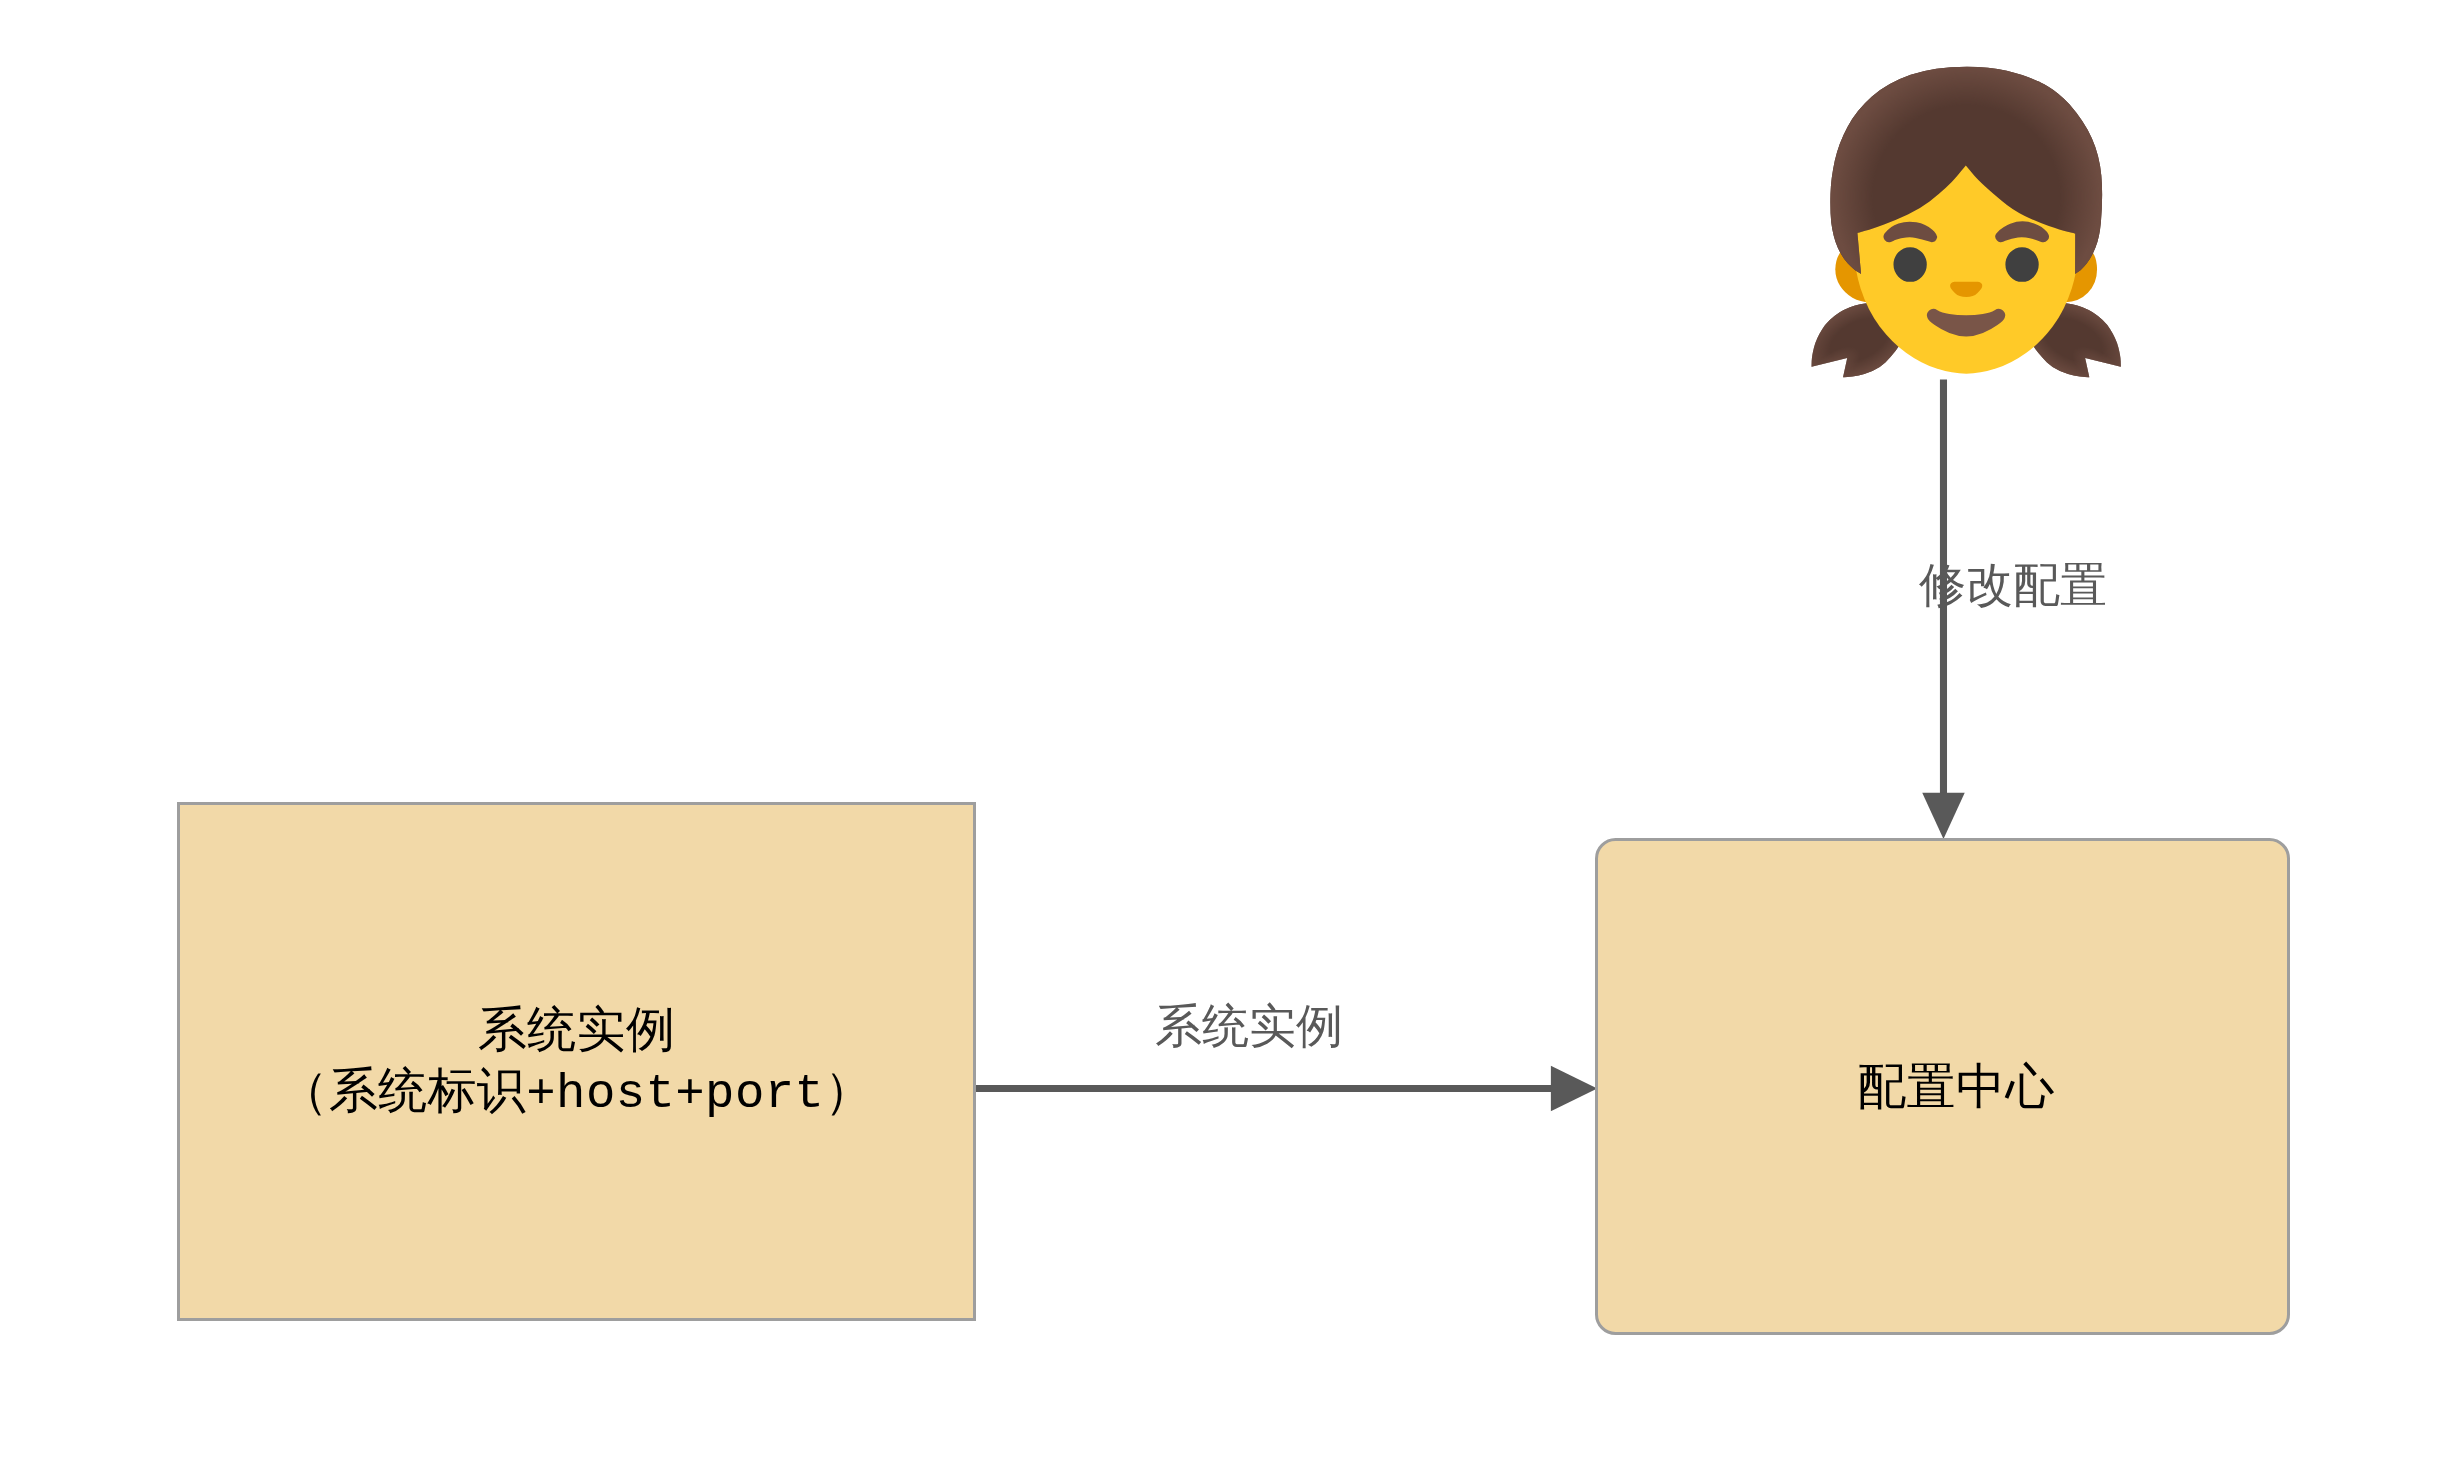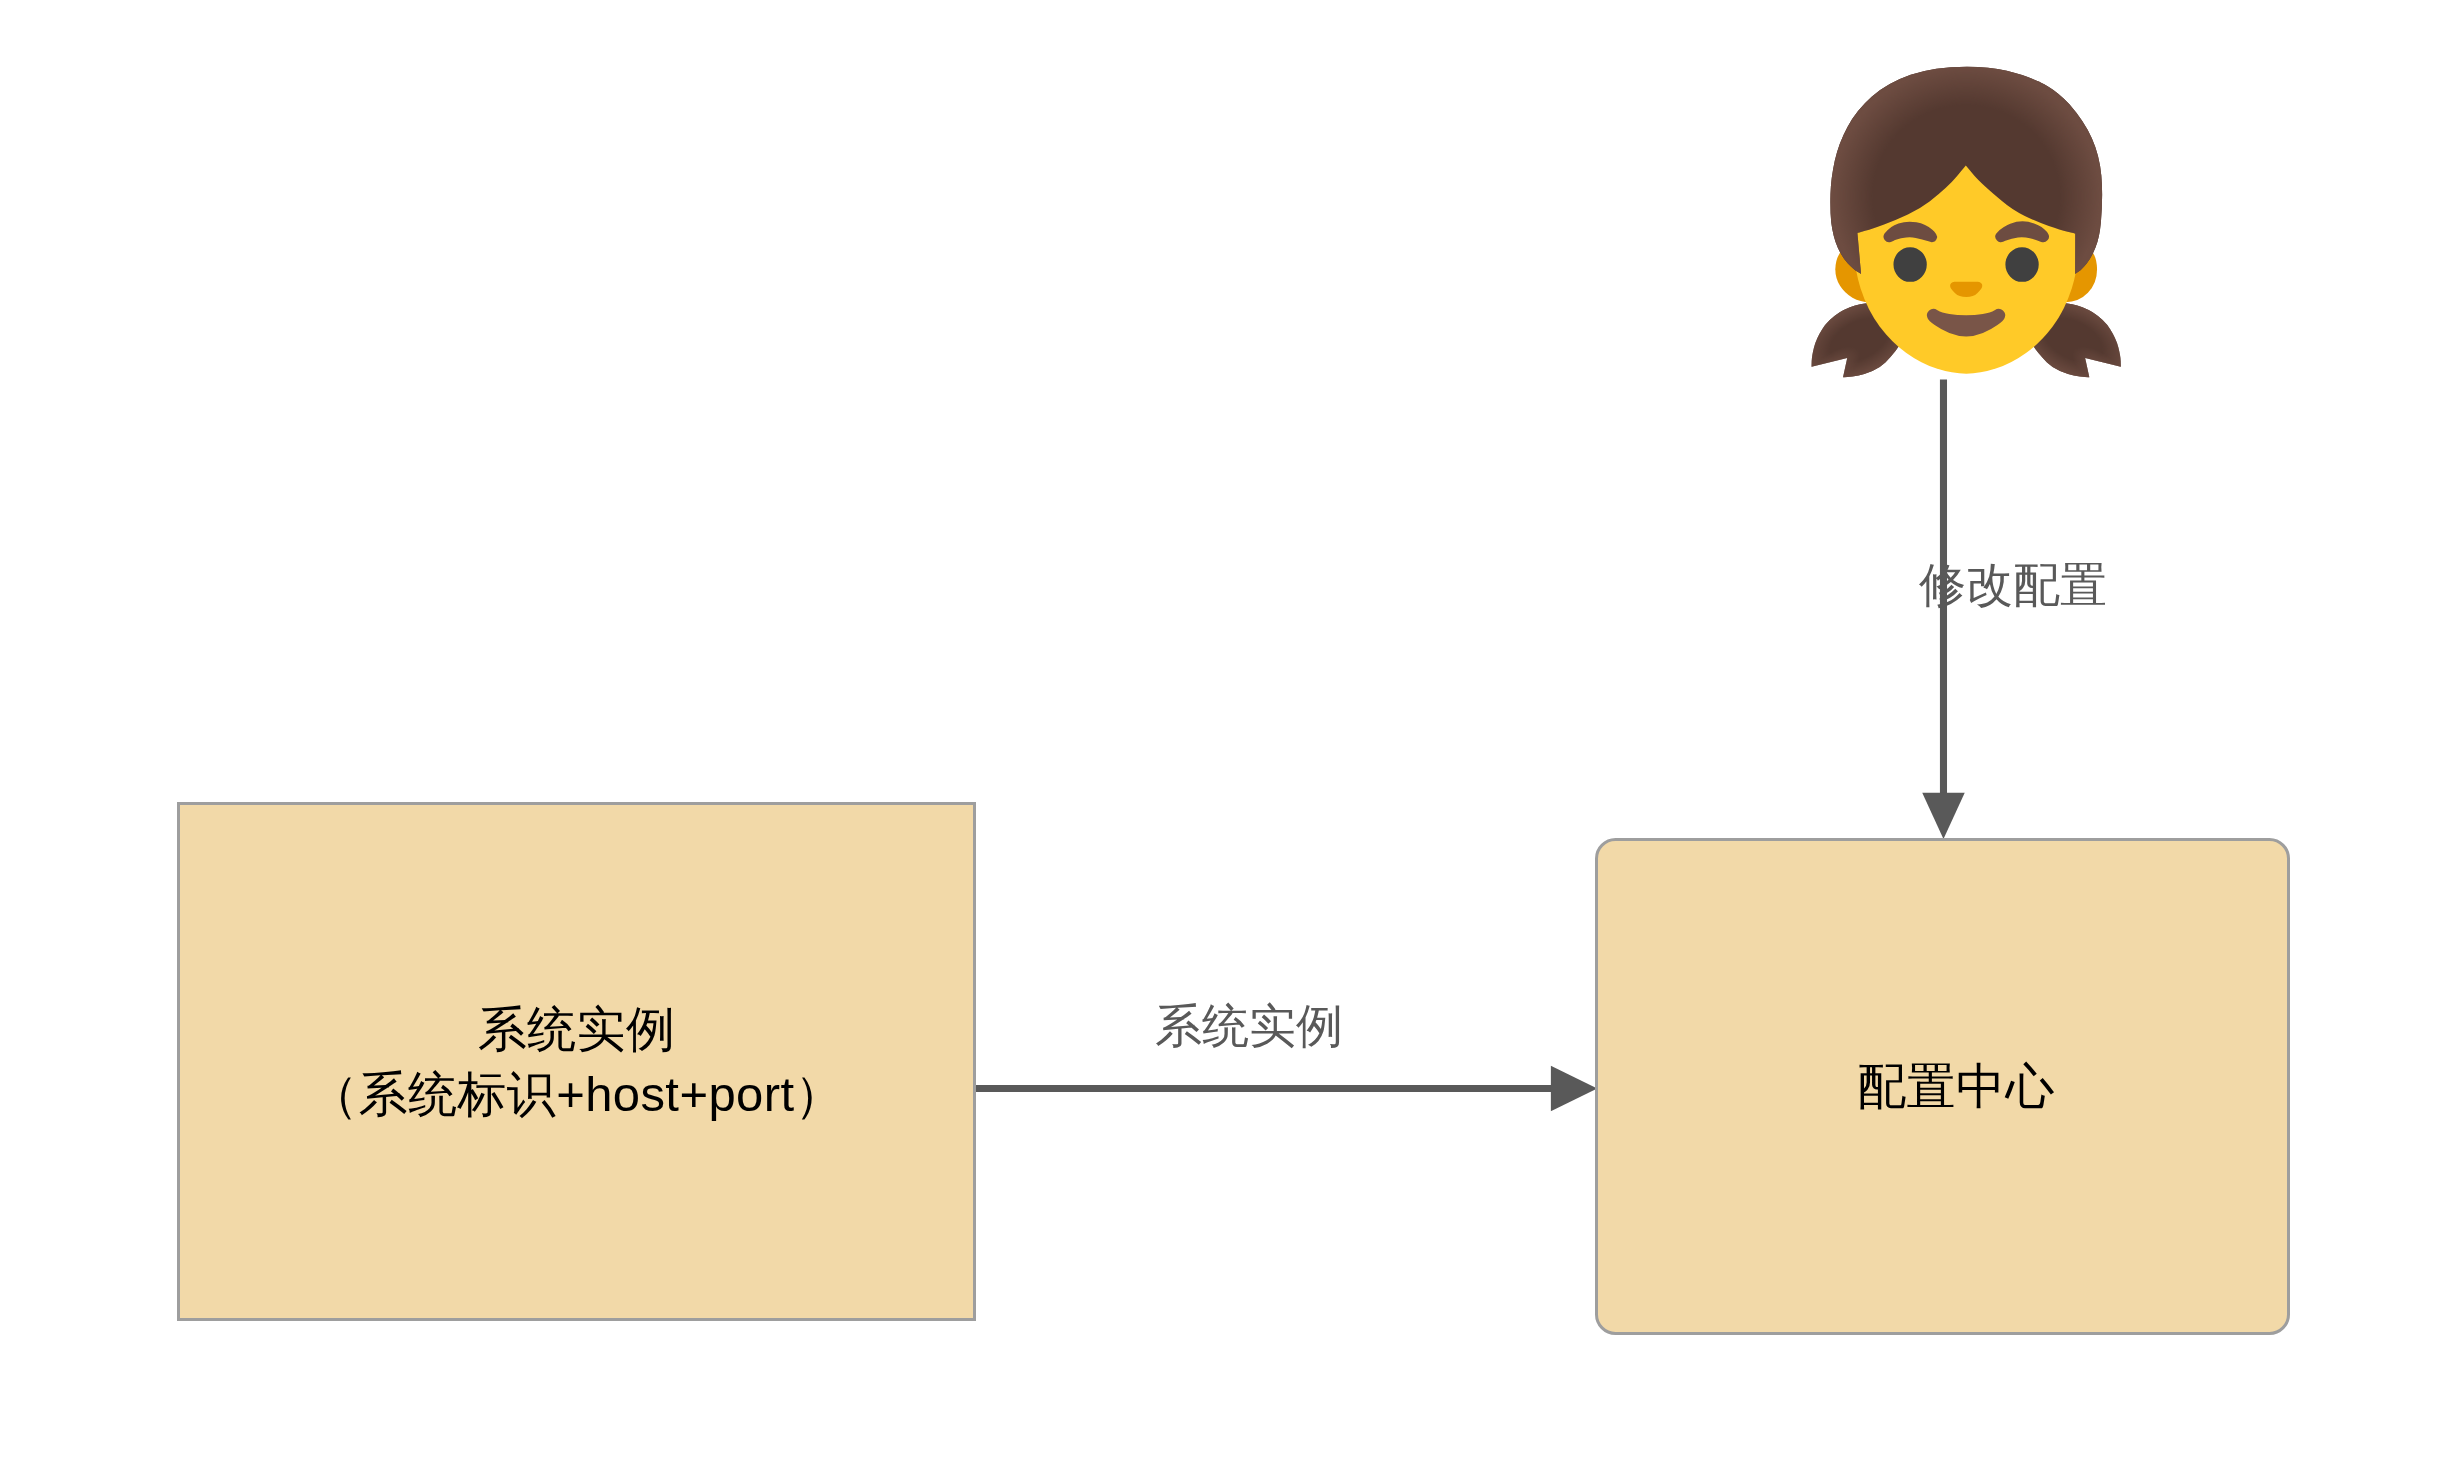--- a/index.html
+++ b/index.html
@@ -48,20 +48,21 @@
   .node-label {
     font-size: 49px;
     line-height: 1.32;
     letter-spacing: 0.4px;
     font-weight: 400;
     color: #000000;
     white-space: nowrap;
   }
   .node-label .line2 {
     display: block;
+    font-family: Liberation Mono, monospace;
   }
 
   
   #actor-girl {
     position: absolute;
     left: 1790px;
     top: 67px;
     width: 308px;
     height: 308px;
     font-size: 283px;

